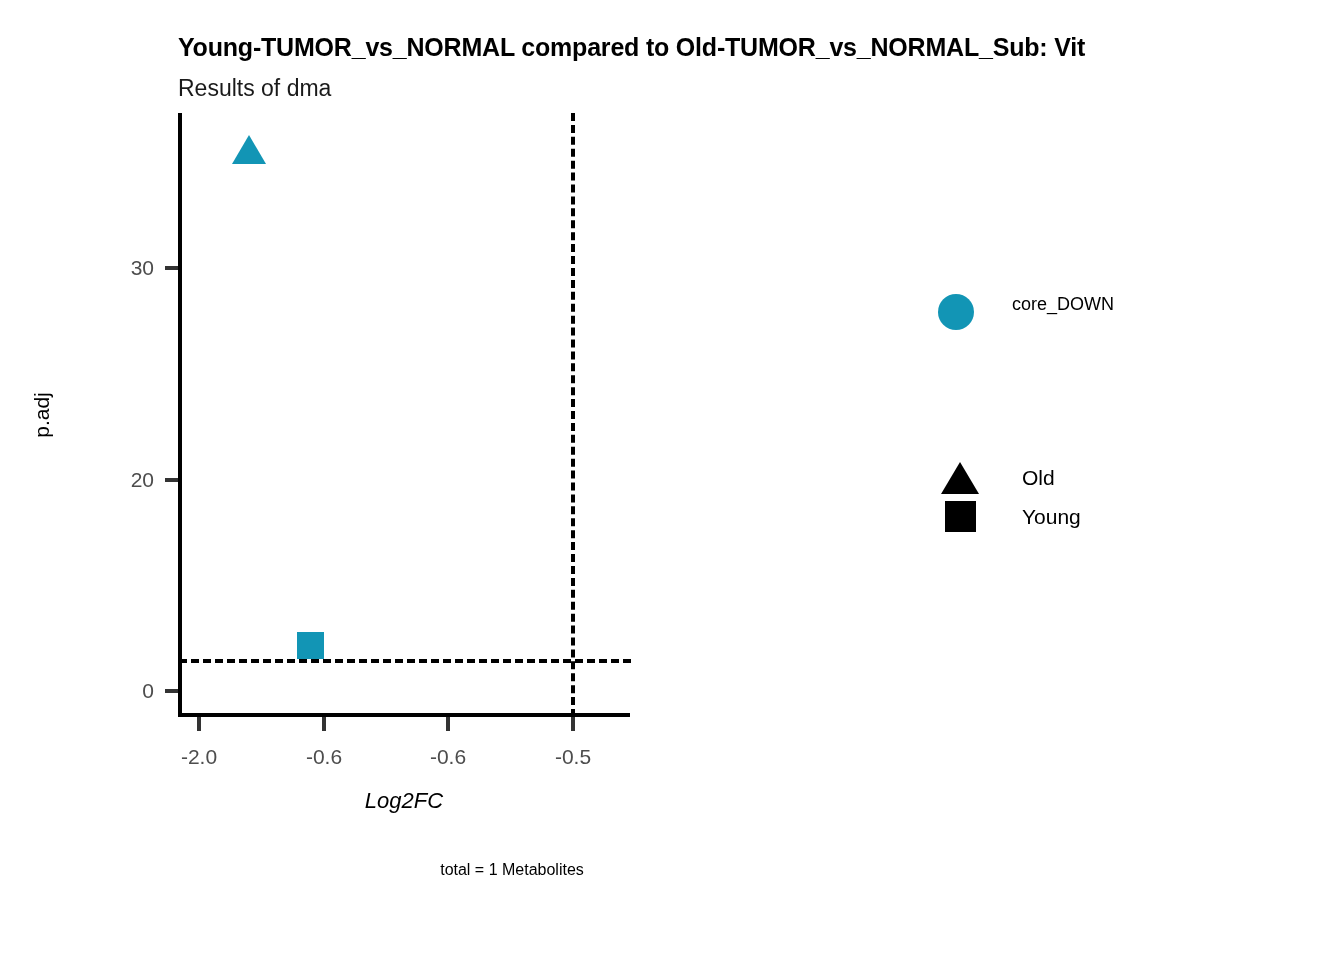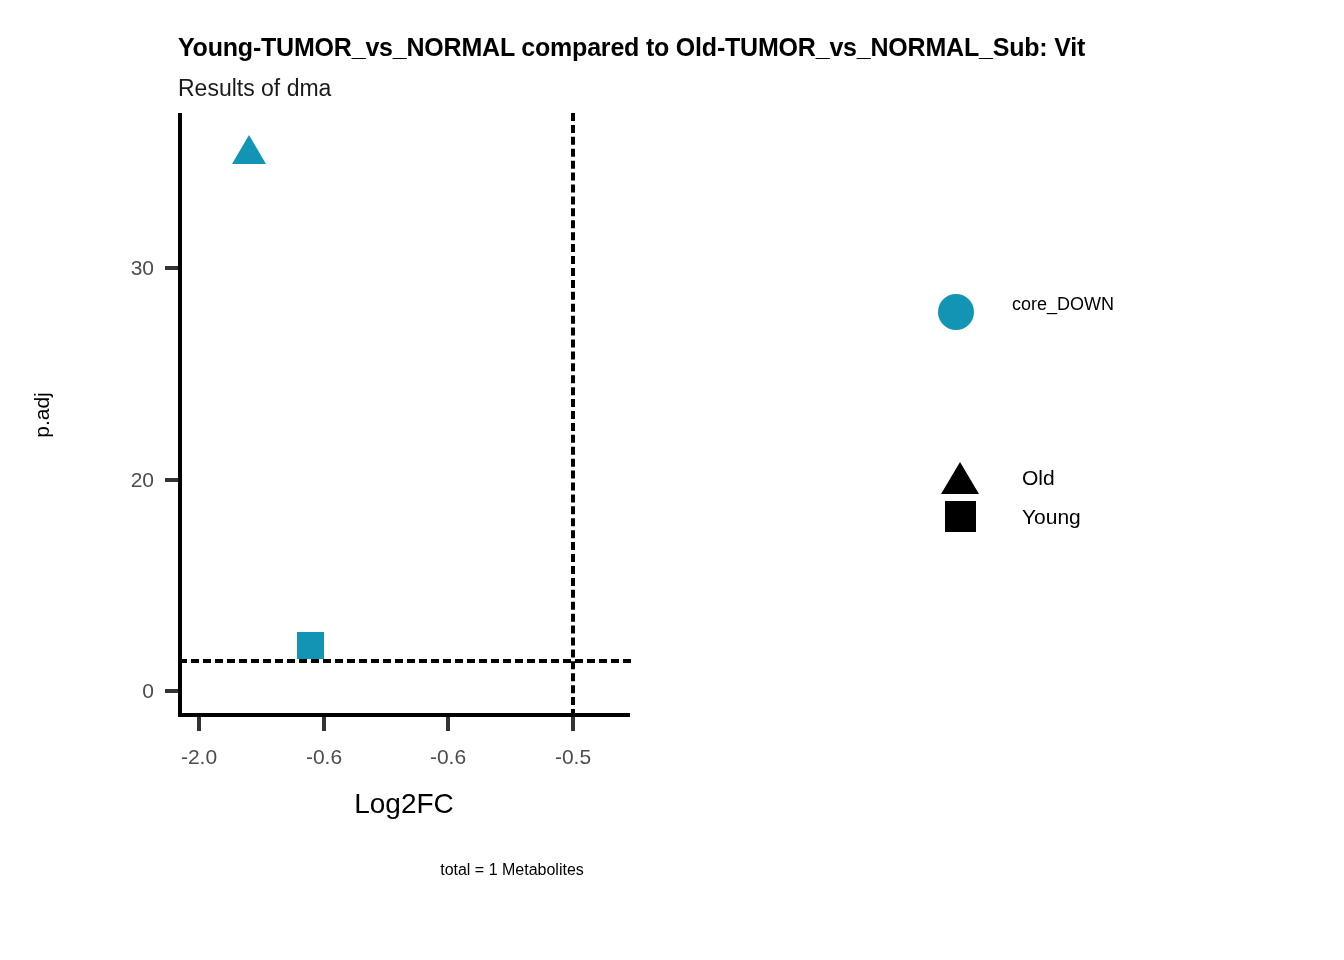--- a/index.html
+++ b/index.html
@@ -92,23 +92,24 @@
     text-align: left;
     white-space: nowrap;
     transform: translateX(-50%);
   }
 
   .axis-label-x {
     position: absolute;
     top: 788px;
     left: 404px;
     transform: translateX(-50%);
-    font-size: 28px;
-    color: #000000;
-    white-space: nowrap;
+    font-size: 22px;
+    color: #000000;
+    white-space: nowrap;
+    font-style: italic;
   }
   .axis-label-y {
     position: absolute;
     left: 42px;
     top: 415px;
     transform: translate(-50%, -50%) rotate(-90deg);
     transform-origin: center center;
     font-size: 21px;
     color: #000000;
     white-space: nowrap;

